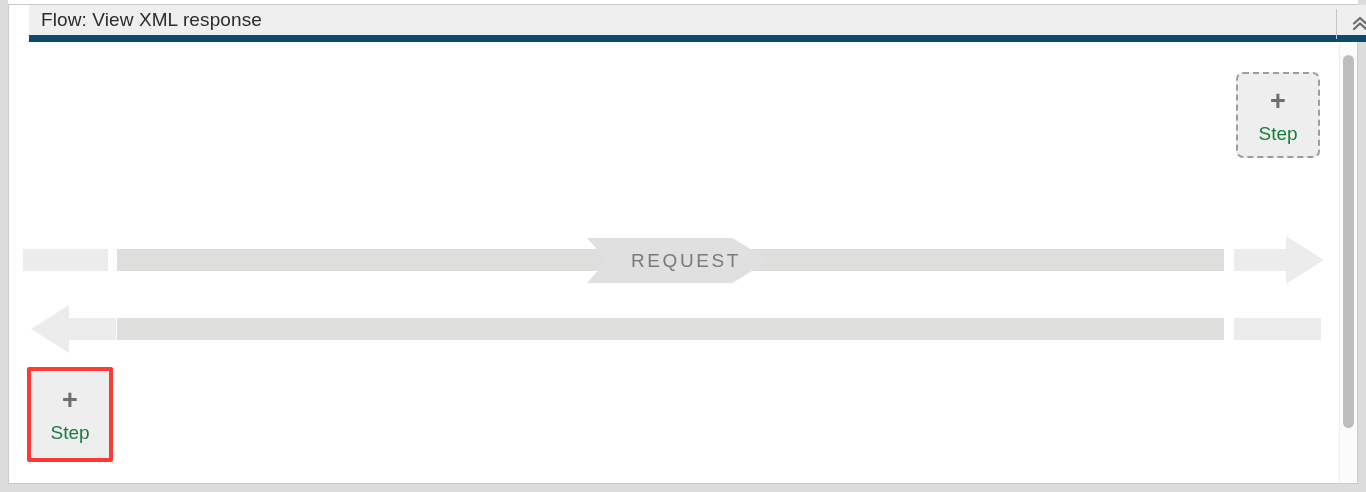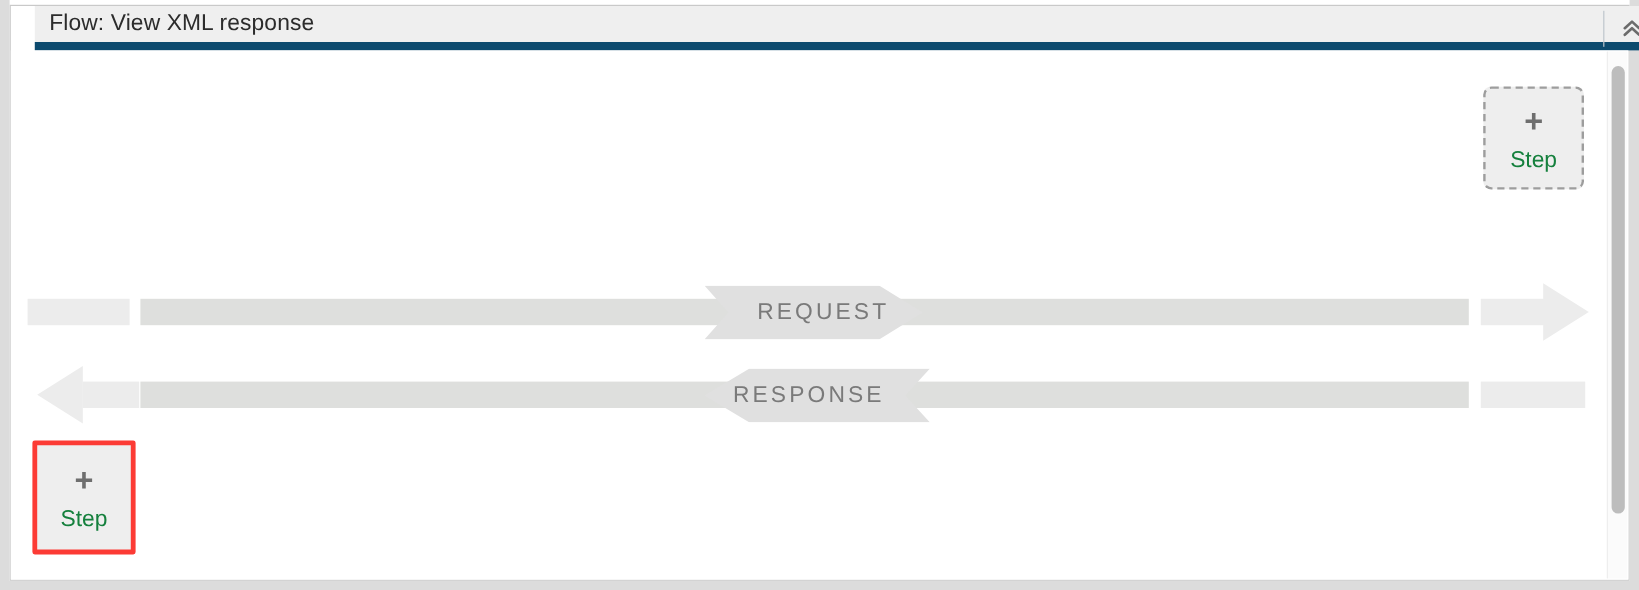--- a/index.html
+++ b/index.html
@@ -296,23 +296,20 @@
         <div class="banner banner--request">
           <span>REQUEST</span>
         </div>
       </div>
 
       <div class="flow-row flow-row--response">
         <div class="arrowhead arrowhead--left"></div>
         <div class="seg seg--light res-tail"></div>
         <div class="seg seg--dark res-main"></div>
         <div class="seg seg--light res-stub"></div>
-        <div class="banner banner--response">
-          <span>RESPONSE</span>
-        </div>
       </div>
 
       <div class="step-box step-box--selected">
         <div class="step-plus">+</div>
         <div class="step-label">Step</div>
       </div>
 
     </div>
 
     <div class="scrollbar">

